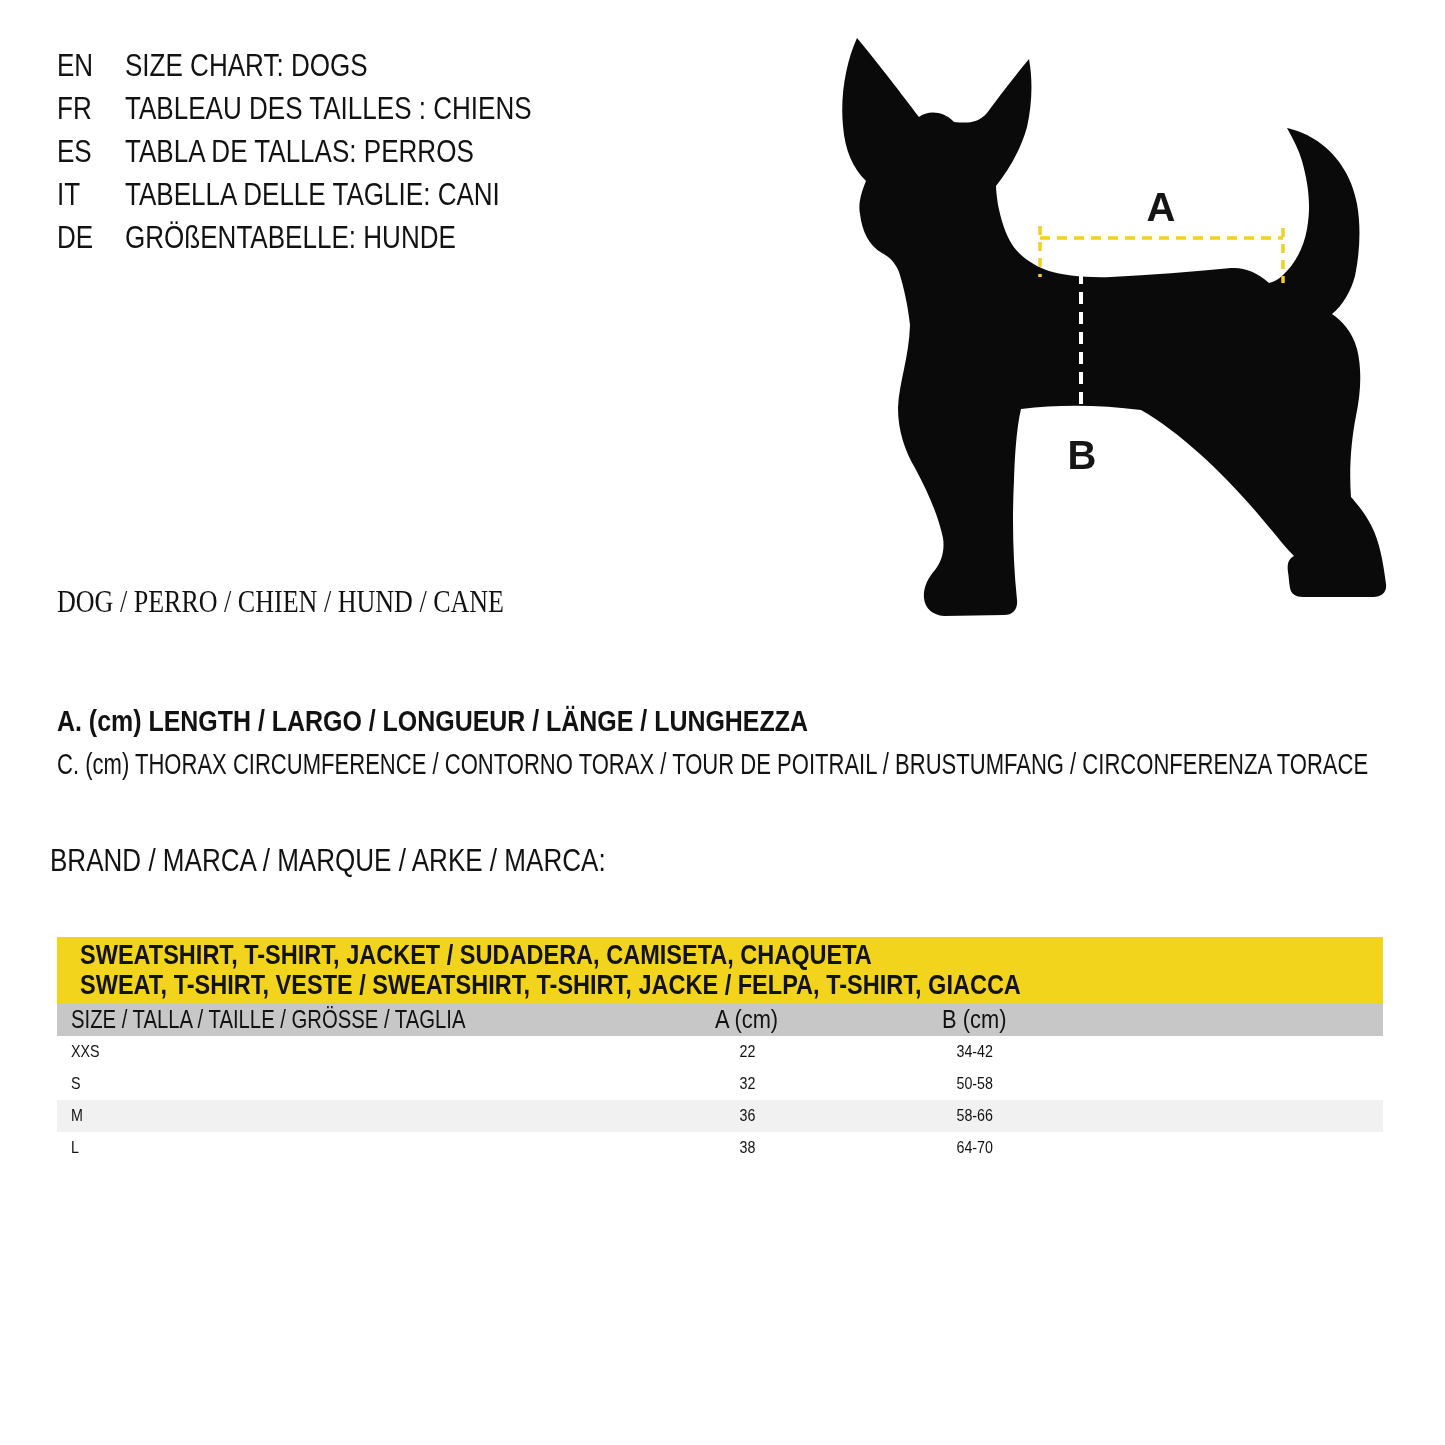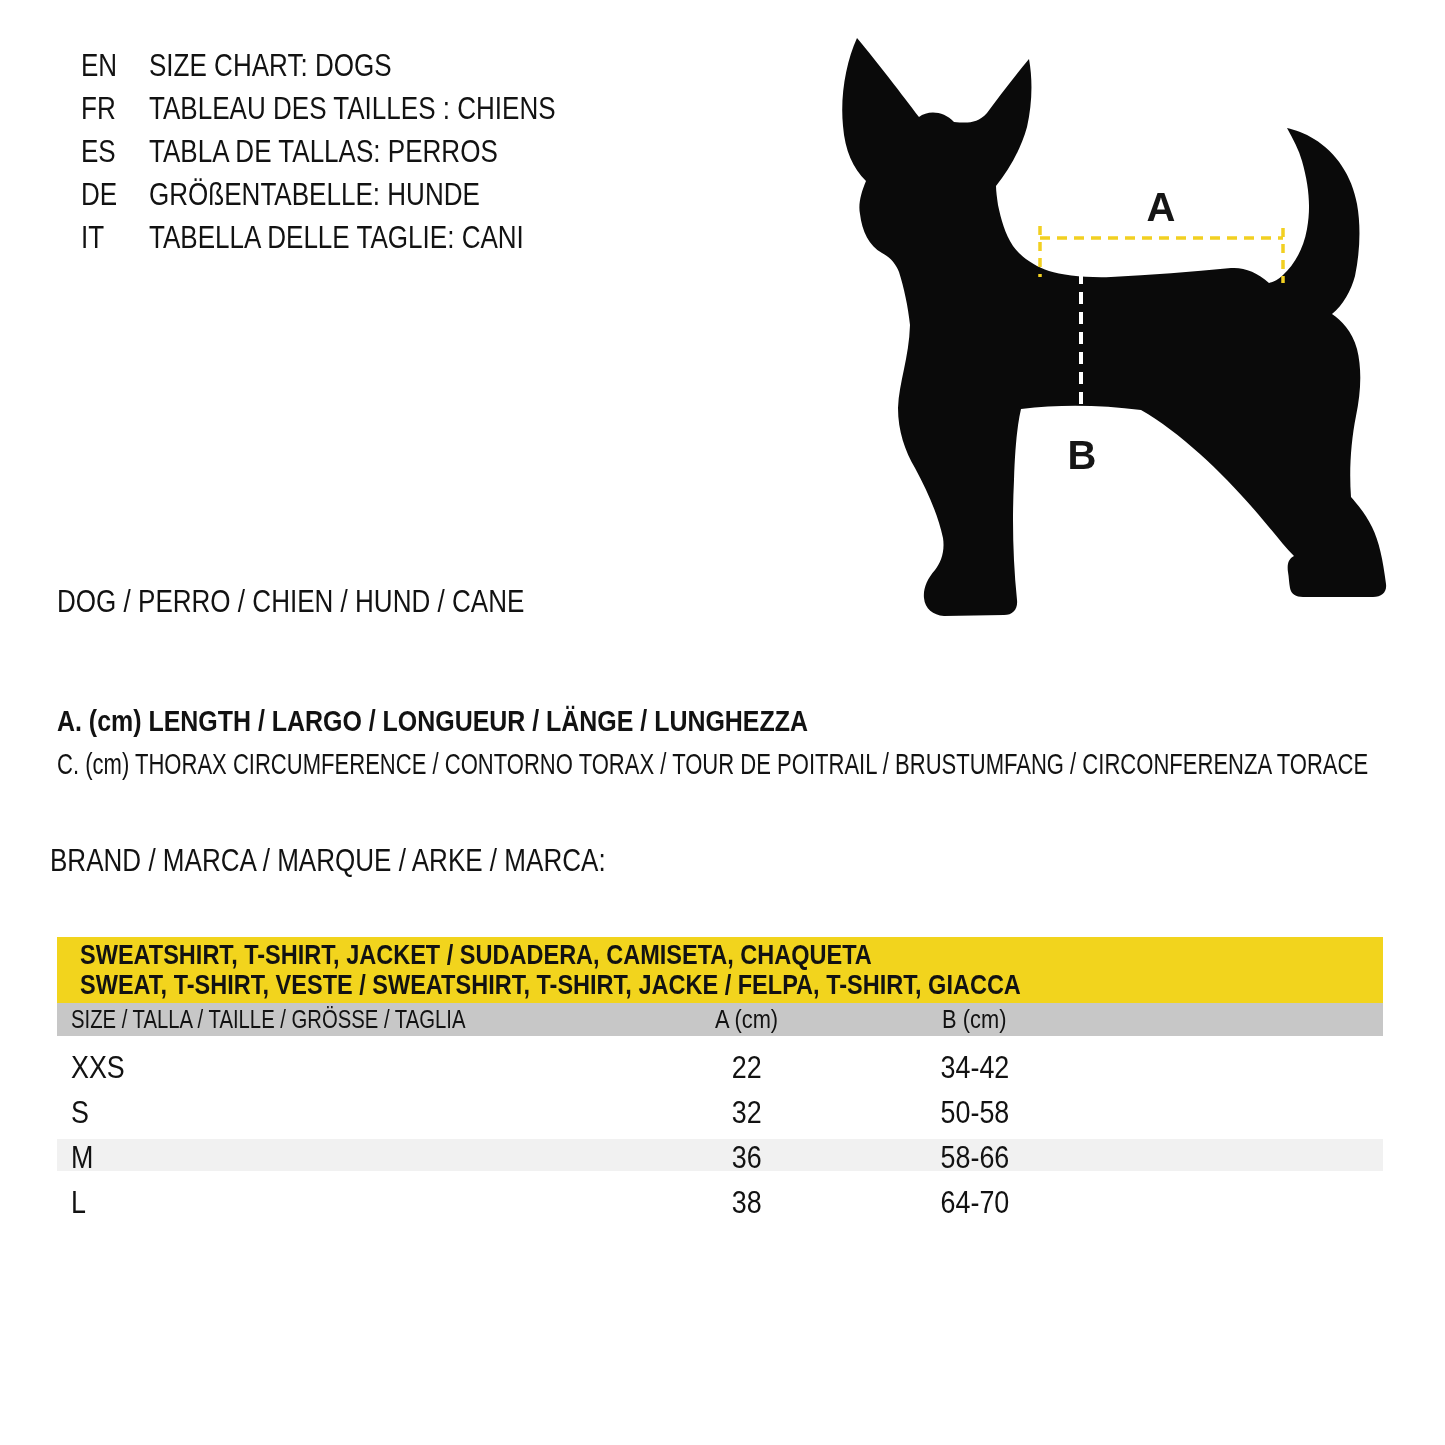--- a/index.html
+++ b/index.html
@@ -6,39 +6,39 @@
   body{font-family:"Liberation Sans", sans-serif; color:#121212; -webkit-font-smoothing:antialiased;}
   .page{position:relative;width:1445px;height:1445px;background:#fff;overflow:hidden;}
 
   
   .cond{display:inline-block;transform:scaleX(var(--sx,0.84));transform-origin:0 50%;white-space:nowrap;}
   .cond.center{transform-origin:50% 50%;}
 
   
   .lang-block{position:absolute;left:57px;top:44px;}
   .lang-row{display:flex;height:43px;align-items:center;font-size:31px;font-weight:500;}
-  .lang-code{width:68px;flex:0 0 68px;margin-left:24px;}
+  .lang-code{width:68px;flex:0 0 68px;}
 
   
   .dog-svg{position:absolute;left:820px;top:20px;}
   .measure-label{font-family:"Liberation Sans", sans-serif;font-weight:bold;font-size:40px;fill:#151515;}
 
   
-  .caption{position:absolute;left:57px;top:584px;font-size:31px;font-weight:500;}
+  .caption{position:absolute;left:57px;top:584px;font-size:31px;font-weight:500;font-family:Liberation Serif, serif;}
   .legend-a{position:absolute;left:57px;top:705px;font-size:29px;font-weight:700;}
   .legend-c{position:absolute;left:57px;top:748px;font-size:29px;font-weight:500;}
   .brand{position:absolute;left:50px;top:843px;font-size:31px;font-weight:400;}
 
   
   .size-table{position:absolute;left:57px;top:937px;width:1326px;}
   .tbl-title{background:#F2D41D;padding:3px 0 3px 23px;}
   .tbl-title .line{display:block;line-height:30px;font-size:28px;font-weight:bold;}
   .tbl-row{display:grid;grid-template-columns:560px 260px 195px 1fr;align-items:center;}
   .tbl-head{background:#C7C7C7;height:33px;font-size:26px;}
-  .tbl-body-row{height:32px;font-size:32px;margin-top:13px;}
+  .tbl-body-row{height:32px;font-size:17px;}
   .tbl-body-row.alt{background:#F1F1F1;}
   .cell-left{padding-left:14px;}
   .cell-center{display:flex;justify-content:center;}
 </style>
 </head>
 <body>
 
 <div class="page">
 
   <div class="lang-block">
@@ -48,26 +48,26 @@
     </div>
     <div class="lang-row">
       <span class="lang-code"><span class="cond">FR</span></span>
       <span class="cond">TABLEAU DES TAILLES : CHIENS</span>
     </div>
     <div class="lang-row">
       <span class="lang-code"><span class="cond">ES</span></span>
       <span class="cond">TABLA DE TALLAS: PERROS</span>
     </div>
     <div class="lang-row">
+      <span class="lang-code"><span class="cond">IT</span></span>
+      <span class="cond">TABELLA DELLE TAGLIE: CANI</span>
+    </div>
+    <div class="lang-row">
       <span class="lang-code"><span class="cond">DE</span></span>
       <span class="cond">GRÖßENTABELLE: HUNDE</span>
-    </div>
-    <div class="lang-row">
-      <span class="lang-code"><span class="cond">IT</span></span>
-      <span class="cond">TABELLA DELLE TAGLIE: CANI</span>
     </div>
   </div>
 
   <svg class="dog-svg" width="590" height="610" viewBox="820 20 590 610" xmlns="http://www.w3.org/2000/svg">
     <path fill="#0A0A0A" d="
       M 857 38
       C 846 62 840 96 843 126
       C 845 151 853 168 866 181
       C 861 193 858 204 860 214
       C 862 231 869 246 882 253

